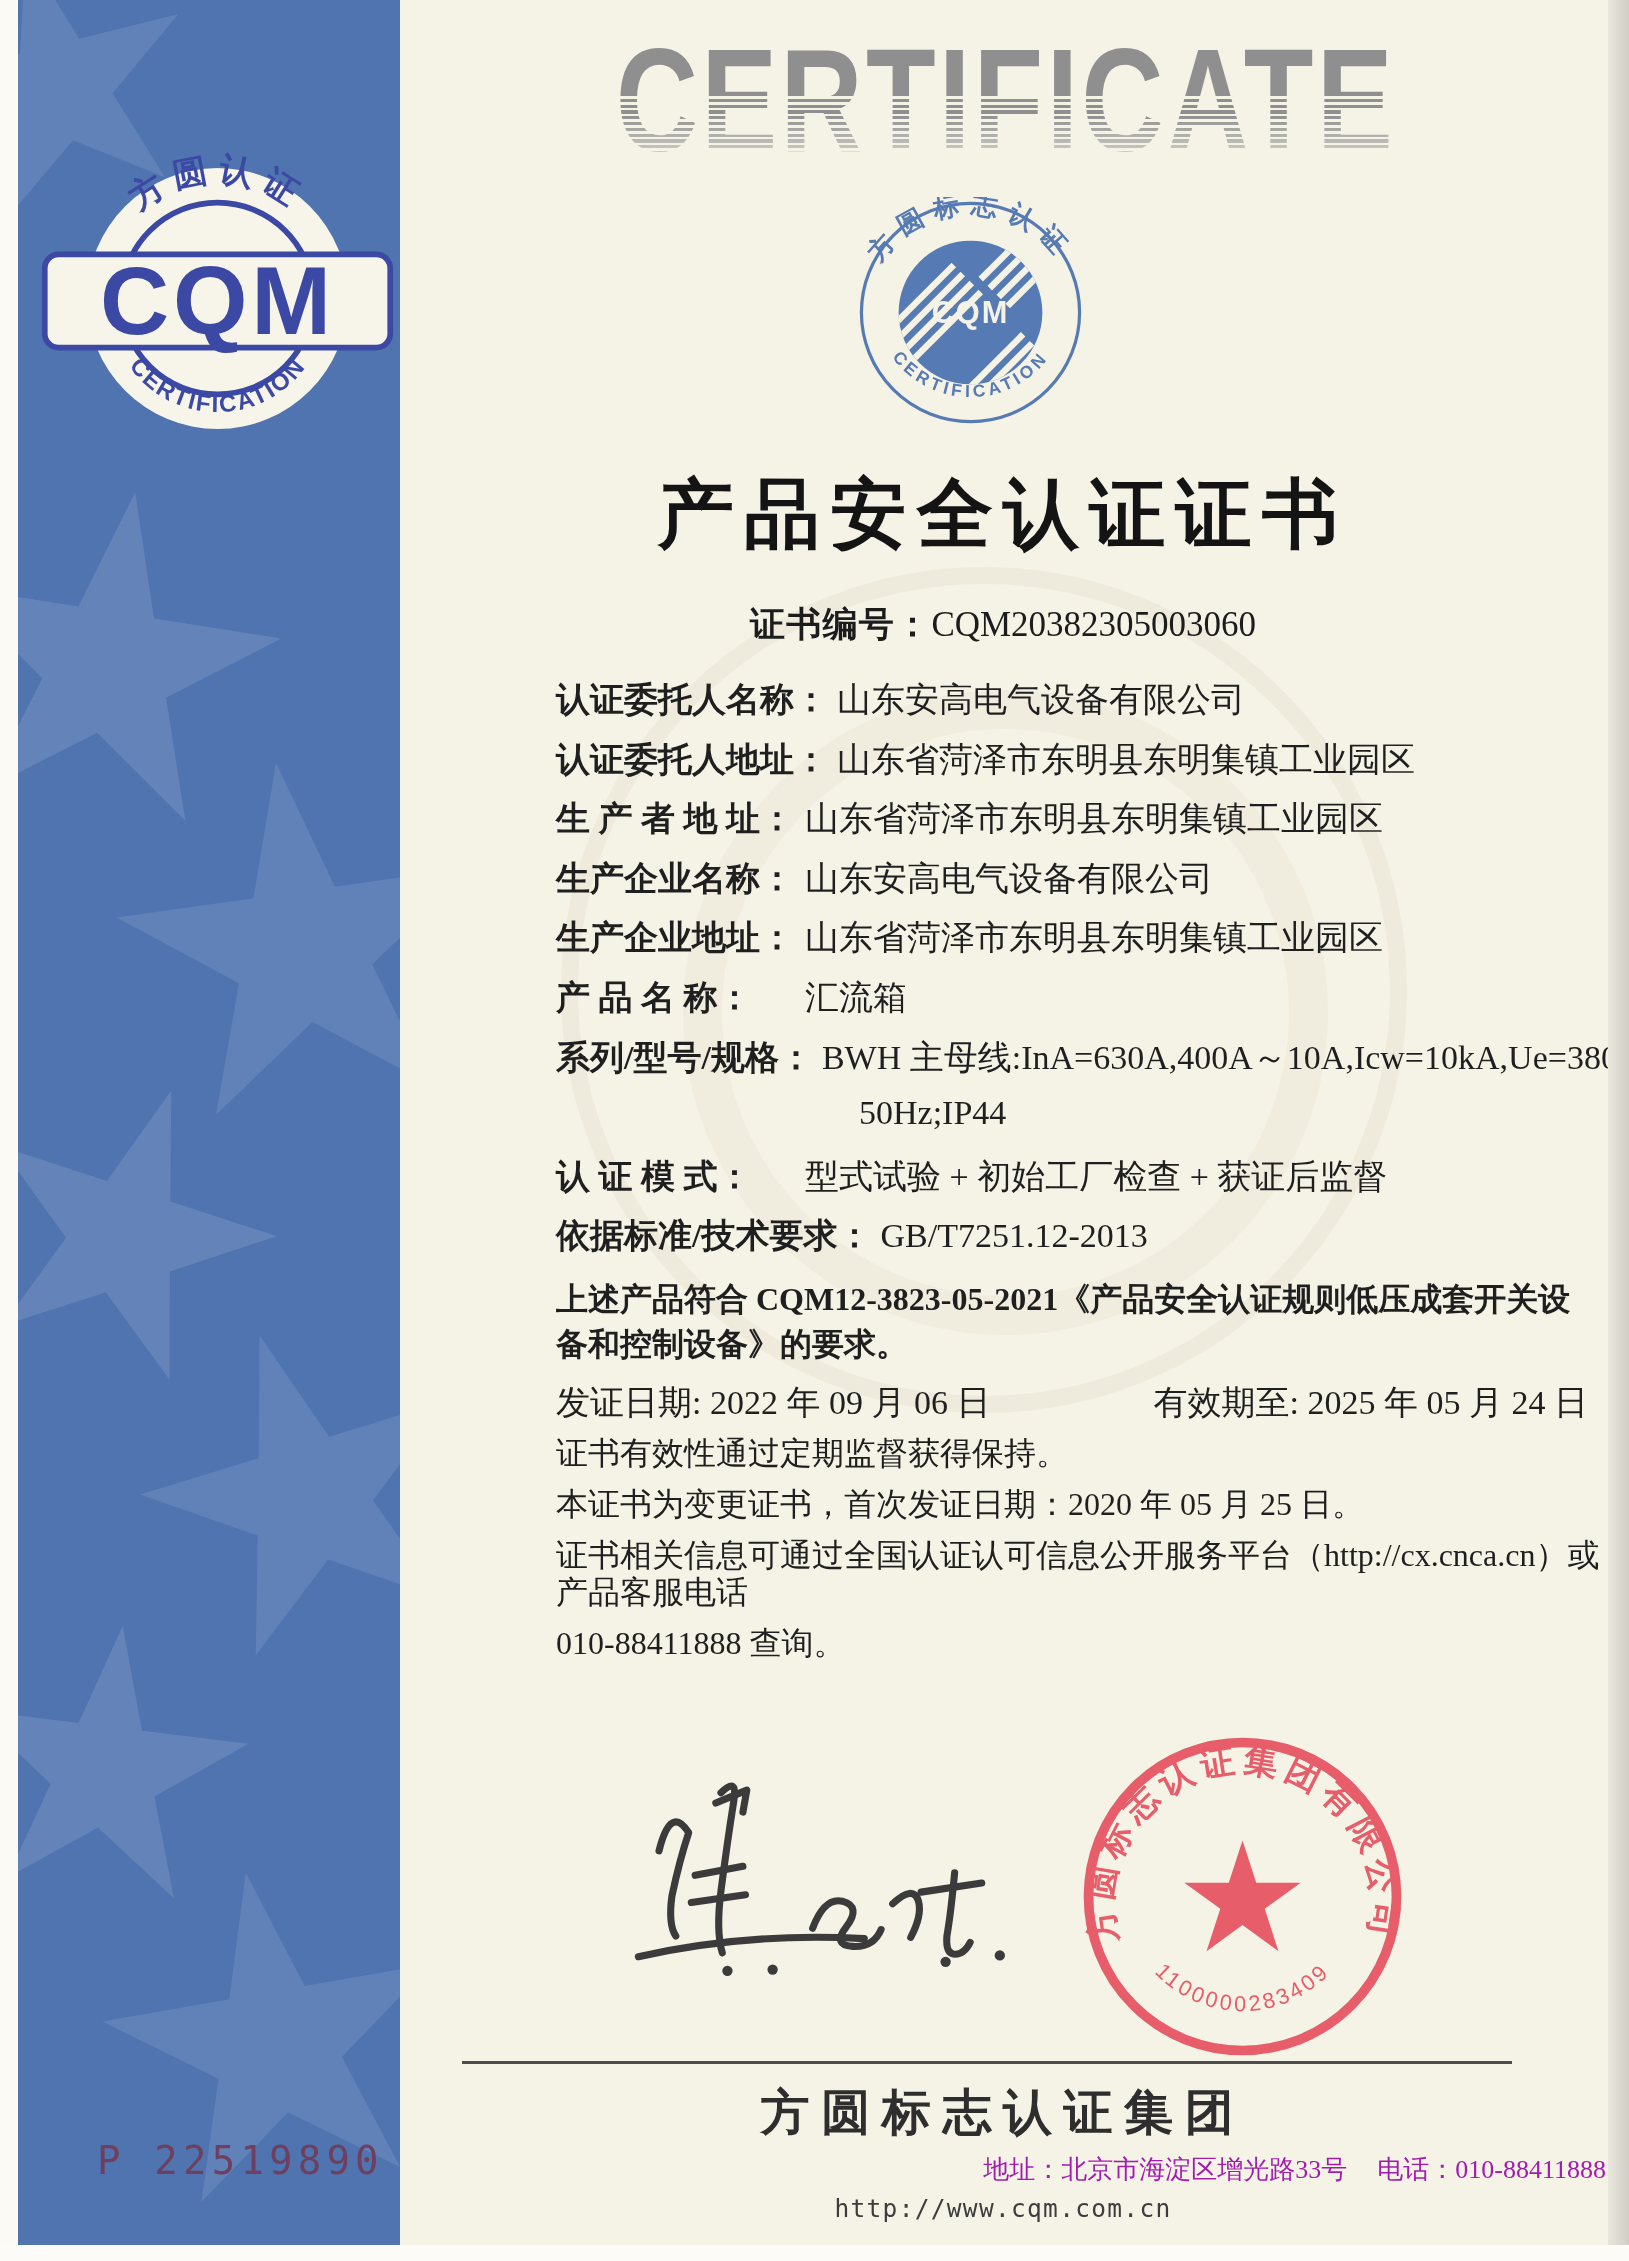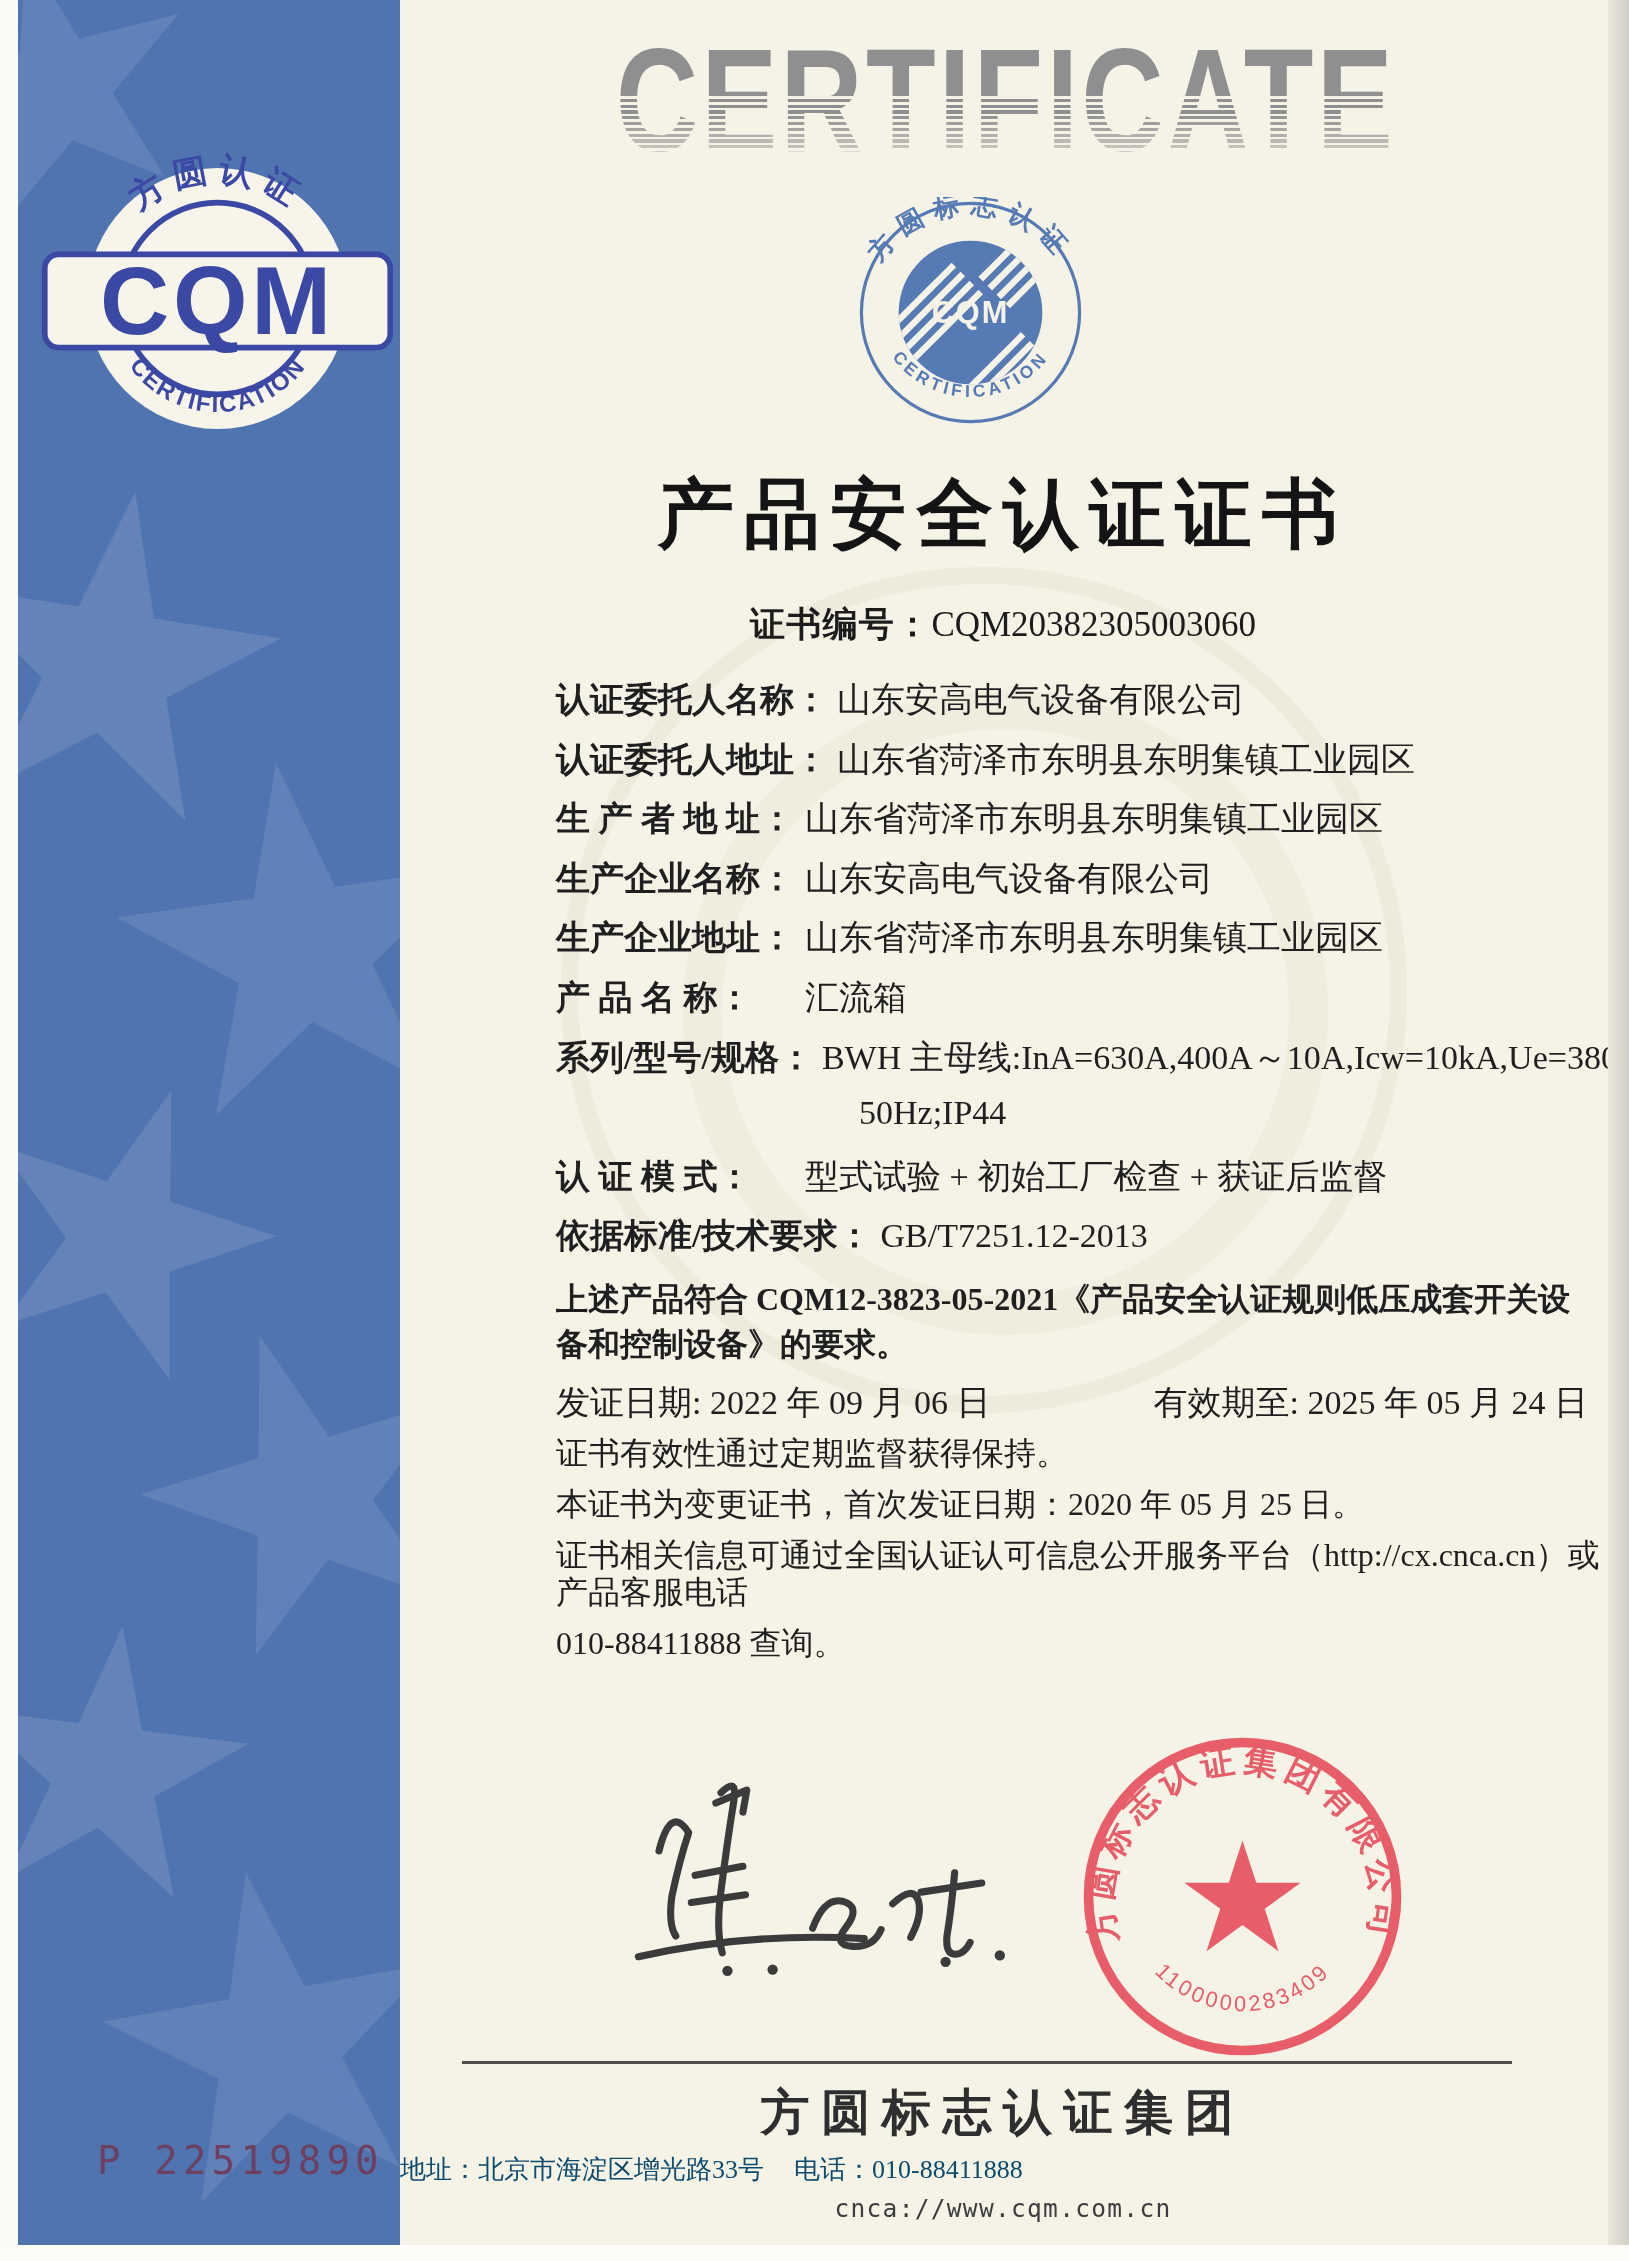--- a/index.html
+++ b/index.html
@@ -85,22 +85,22 @@
   .signature{position:absolute;left:619px;top:1741px;width:426px;height:239px;}
   
   .stamp{position:absolute;left:1075px;top:1729px;width:335px;height:335px;opacity:.93;}
   
   .footer-line{position:absolute;left:462px;top:2061px;width:1050px;height:2.6px;background:#4d4d4d;}
   .footer-company{
     position:absolute;left:400px;top:2080px;width:1206px;text-align:center;
     font-size:49px;font-weight:900;letter-spacing:11.6px;color:#2e2e2e;
   }
   .footer-contact{
-    position:absolute;left:400px;top:2152px;width:1206px;text-align:left;
-    font-size:26px;color:#0c4a6e;
+    position:absolute;left:400px;top:2152px;width:1206px;text-align:right;
+    font-size:26px;color:#a21caf;
   }
   .footer-contact .gap{display:inline-block;width:30px;}
   .footer-url{
     position:absolute;left:400px;top:2194px;width:1206px;text-align:center;
     font-family:"DejaVu Sans Mono","Liberation Mono",monospace;
     font-size:24.5px;letter-spacing:1.3px;color:#3d3d3d;
   }
   
   .serial{
     position:absolute;left:97px;top:2138px;
@@ -266,19 +266,19 @@
   <text font-size="34" fill="#e65260" letter-spacing="5">
     <textPath href="#st-bot" startOffset="50%" text-anchor="middle">1100000283409</textPath>
   </text>
 </svg>
 
 <div class="footer-line"></div>
 <div class="footer-company">方圆标志认证集团</div>
 <div class="footer-contact">
   <span>地址：北京市海淀区增光路33号</span><span class="gap"></span><span>电话：010-88411888</span>
 </div>
-<div class="footer-url">cnca://www.cqm.com.cn</div>
+<div class="footer-url">http://www.cqm.com.cn</div>
 
 <div class="serial">P 22519890</div>
 
 <div class="edge-right"></div>
 <div class="edge-bottom"></div>
 
 
 </body></html>

